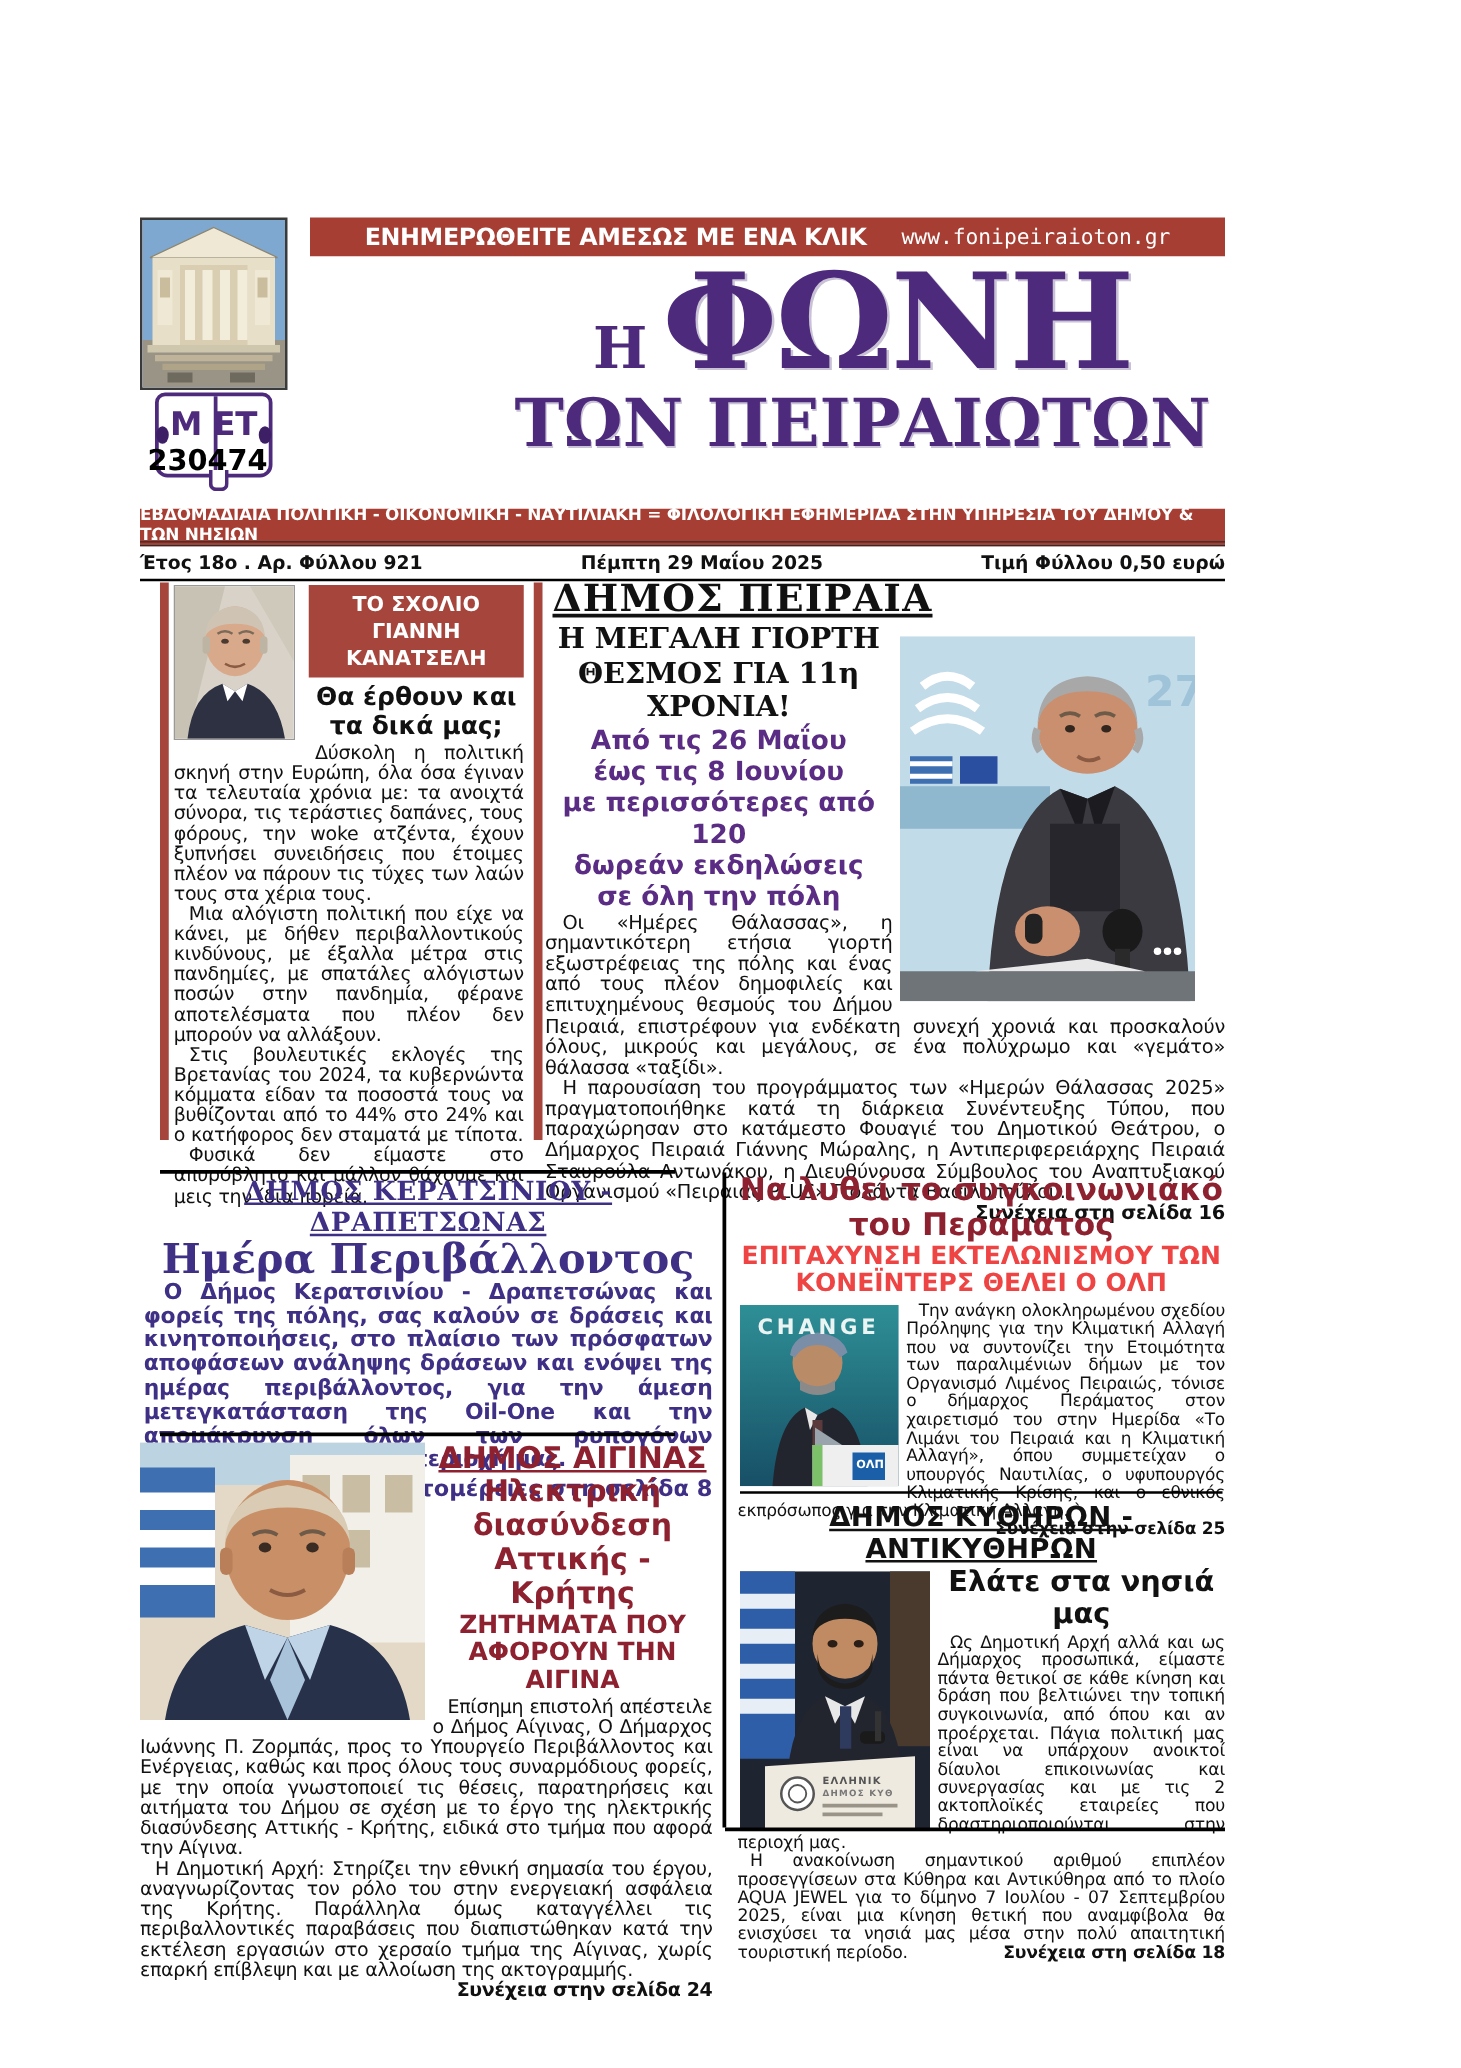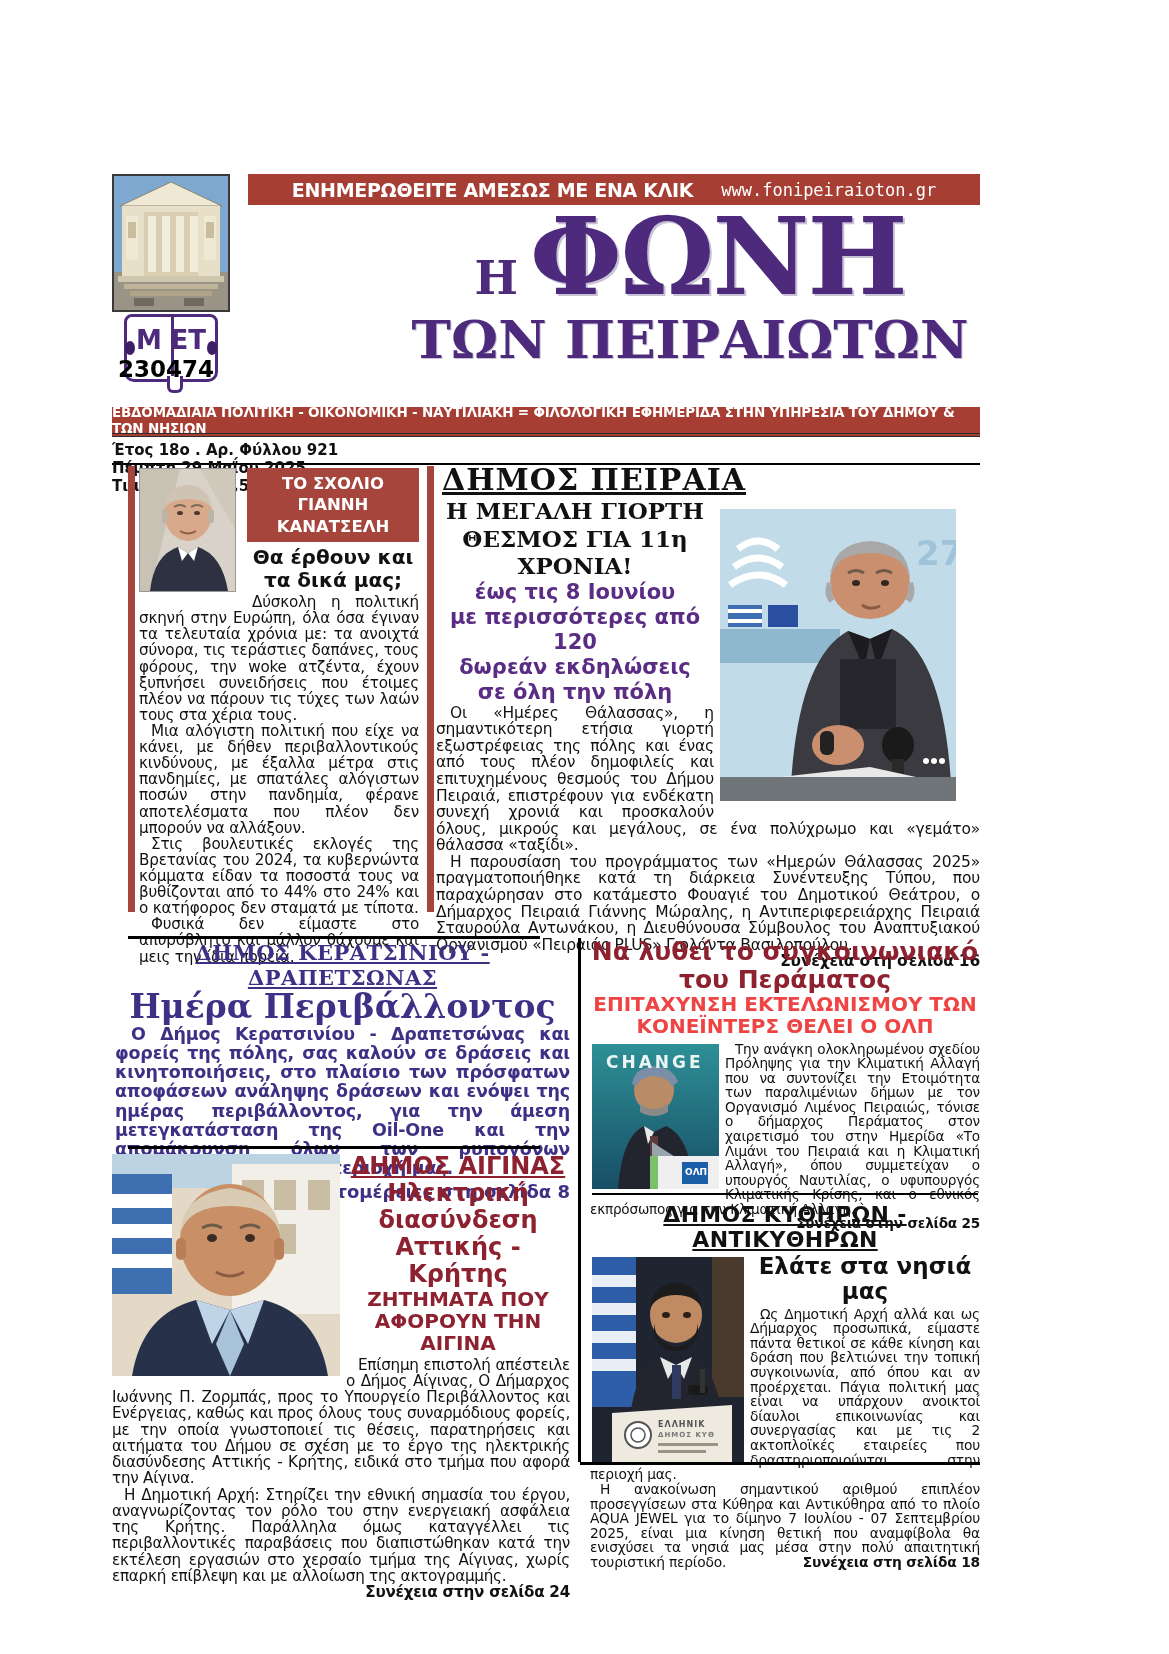--- a/index.html
+++ b/index.html
@@ -27,21 +27,21 @@
   .book .bl{left:9px;} .book .br{right:9px;}
   .dotL,.dotR{position:absolute;top:24px;width:10px;height:14px;background:#3d1f66;border-radius:50%;}
   .dotL{left:-2px;} .dotR{right:-2px;}
   .stamp .num{position:absolute;left:0px;top:44px;font-weight:bold;font-size:23px;color:#000;background:transparent;}
   .book .tail{position:absolute;left:46%;bottom:-14px;width:10px;height:14px;background:#fff;border:3px solid #4D2A7C;border-top:none;border-radius:0 0 6px 6px;}
 
   .tagline{left:112px;top:407px;width:868px;height:26px;background:#A63E33;color:#fff;
            font-weight:bold;font-size:13.5px;display:flex;align-items:center;justify-content:center;
            border-bottom:4px double #2c2c2c;letter-spacing:-0.2px;box-sizing:content-box;}
   .dateline{left:112px;top:441px;width:868px;height:20px;display:flex;justify-content:space-between;
-            font-weight:bold;font-size:15px;border-bottom:2.5px solid #000;padding-bottom:2px;flex-direction:column;}
+            font-weight:bold;font-size:15px;border-bottom:2.5px solid #000;padding-bottom:2px;}
 
   
   .columnist{left:112px;top:466px;width:322px;height:446px;}
   .rbar{position:absolute;top:0;width:7px;height:100%;background:#A6453C;}
   .rbar.l{left:16px;} .rbar.r{right:0px;}
   .col-content{position:absolute;left:27px;top:2px;width:280px;}
   .col-photo{float:left;width:97px;height:124px;margin:0 4px 3px 0;border:1px solid #999;box-sizing:border-box;}
   .col-kick{float:right;width:172px;background:#A6453C;color:#fff;font-weight:bold;font-size:16.5px;
             line-height:1.3;text-align:center;padding:5px 2px;box-sizing:border-box;margin:0 0 4px 2px;}
   .col-head{float:right;clear:right;width:172px;font-weight:bold;font-size:20px;line-height:1.12;
@@ -221,20 +221,21 @@
           <rect x="172" y="250" width="12" height="26" fill="#2a2a2a"></rect>
           <rect x="0" y="268" width="236" height="24" fill="#6E7478"></rect>
           <polygon points="60,268 150,258 196,268" fill="#E8E8E8"></polygon>
           <circle cx="206" cy="252" r="3" fill="#fff"></circle>
             <circle cx="214" cy="252" r="3" fill="#fff"></circle>
             <circle cx="222" cy="252" r="3" fill="#fff"></circle>
         </svg>
       </div>
       <div class="lead-sub serif">Η ΜΕΓΑΛΗ ΓΙΟΡΤΗ</div>
       <div class="lead-sub serif">ΘΕΣΜΟΣ ΓΙΑ 11η ΧΡΟΝΙΑ!</div>
+      <div class="deck">Από τις 26 Μαΐου</div>
       <div class="deck">έως τις 8 Ιουνίου</div>
       <div class="deck">με περισσότερες από 120</div>
       <div class="deck">δωρεάν εκδηλώσεις</div>
       <div class="deck">σε όλη την πόλη</div>
       <div class="lead-body">
         <p>Οι «Ημέρες Θάλασσας», η σημαντικότερη ετήσια γιορτή εξωστρέφειας της πόλης και ένας από τους πλέον δημοφιλείς και επιτυχημένους θεσμούς του Δήμου Πειραιά, επιστρέφουν για ενδέκατη συνεχή χρονιά και προσκαλούν όλους, μικρούς και μεγάλους, σε ένα πολύχρωμο και «γεμάτο» θάλασσα «ταξίδι».</p>
         <p><span>Η παρουσίαση του προγράμματος των «Ημερών Θάλασσας 2025» πραγματοποιήθηκε κατά τη διάρκεια Συνέντευξης Τύπου, που παραχώρησαν στο κατάμεστο Φουαγιέ του Δημοτικού Θεάτρου, ο Δήμαρχος Πειραιά Γιάννης Μώραλης, η Αντιπεριφερειάρχης Πειραιά Σταυρούλα Αντωνάκου, η Διευθύνουσα Σύμβουλος του Αναπτυξιακού Οργανισμού «Πειραιάς PLUS» Γιολάντα Βασιλοπούλου.</span> <span class="cont">Συνέχεια στη σελίδα 16</span></p>
       </div>
     </div>
   </div>

